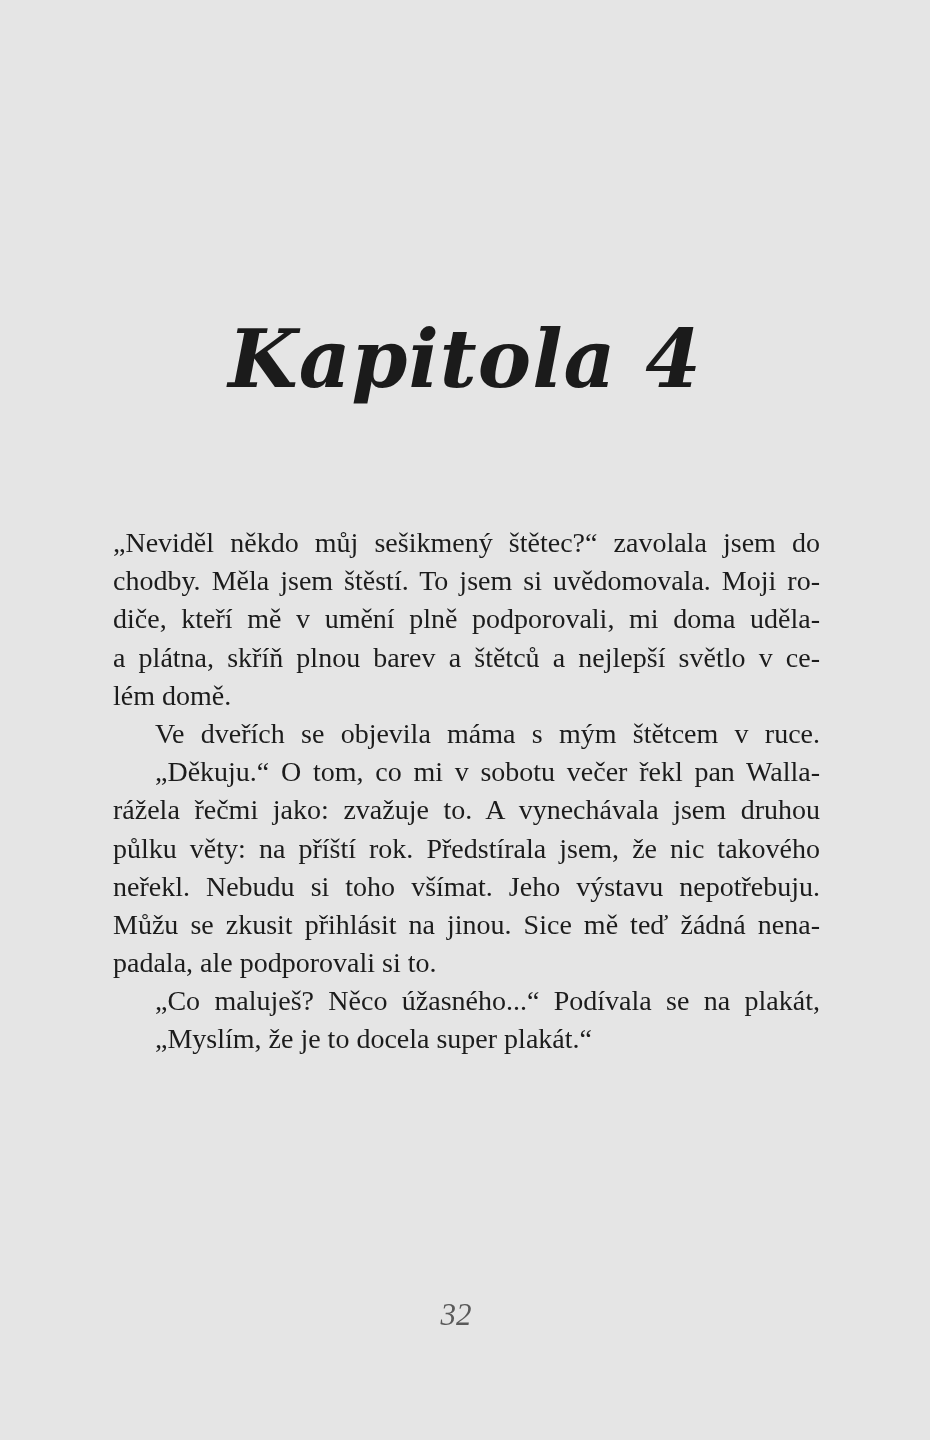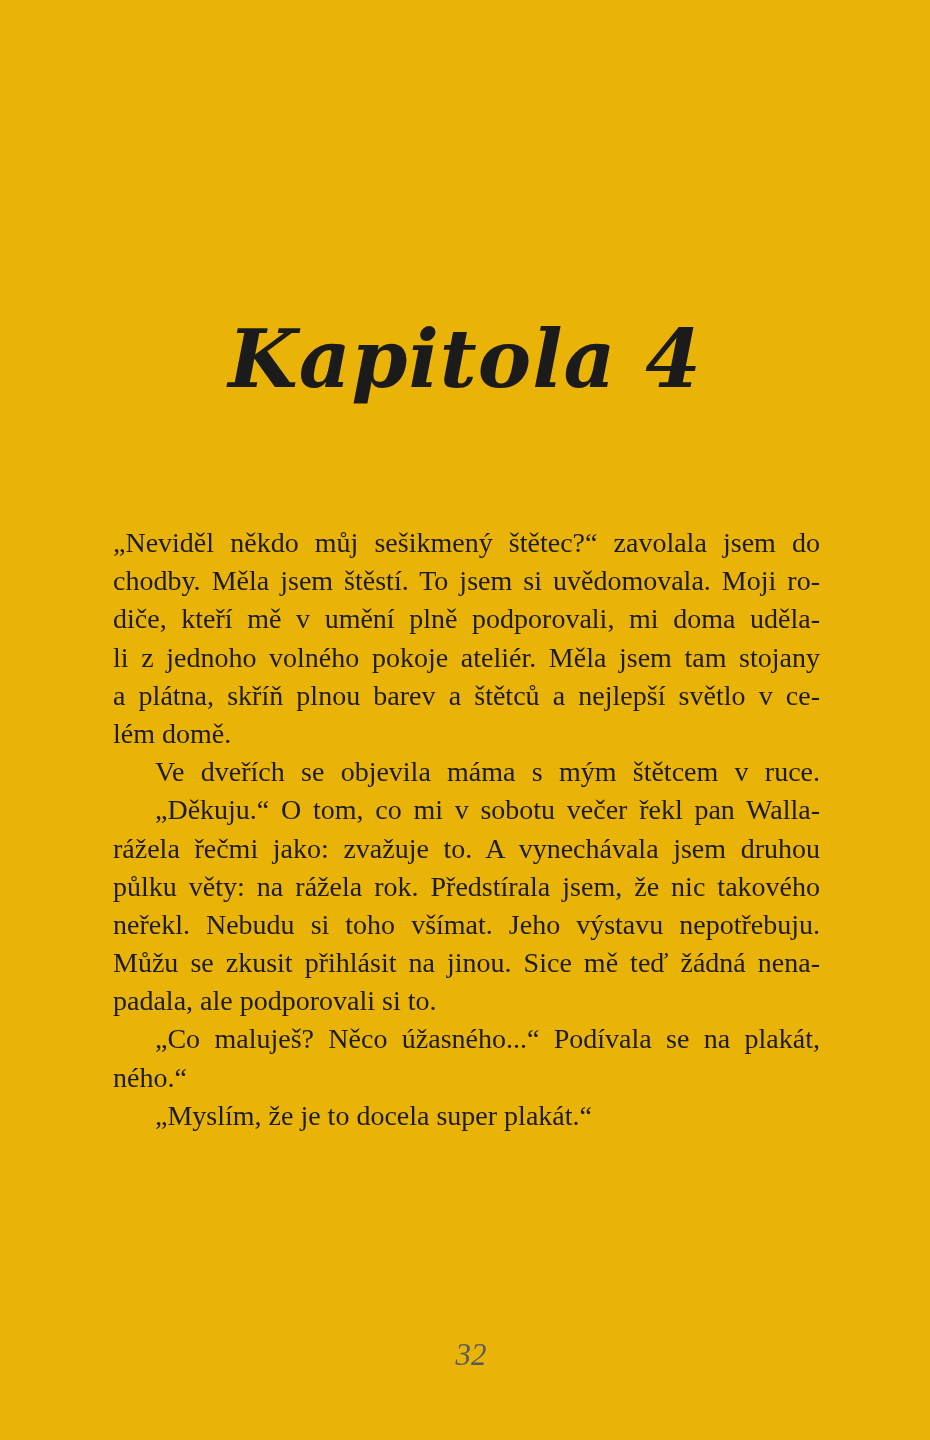--- a/index.html
+++ b/index.html
@@ -4,21 +4,21 @@
 <style>
   html, body {
     margin: 0;
     padding: 0;
     background: #ffffff;
   }
   .page {
     position: relative;
     width: 930px;
     height: 1440px;
-    background: #eab308;
+    background: #e5e5e5;
     font-family: "Liberation Serif", serif;
     color: #1c1c1c;
     overflow: hidden;
   }
   .chapter-title {
     position: absolute;
     top: 312px;
     left: 0;
     width: 930px;
     text-align: center;
@@ -50,50 +50,47 @@
     text-align-last: left;
   }
   .line.indent {
     text-indent: 42px;
   }
   .italic {
   }
   .page-number {
     position: absolute;
     top: 1297px;
-    left: 16px;
+    left: 1px;
     width: 910px;
     text-align: center;
     font-style: italic;
     font-size: 31px;
     color: #5a5a5a;
-    margin-top: 40px;
   }
 </style>
 </head>
 <body>
 
 <div class="page">
 
   <div class="chapter-title">Kapitola 4</div>
 
   <div class="body-text">
     <div class="line">„Neviděl někdo můj sešikmený štětec?“ zavolala jsem do</div>
     <div class="line">chodby. Měla jsem štěstí. To jsem si uvědomovala. Moji ro-</div>
     <div class="line">diče, kteří mě v umění plně podporovali, mi doma uděla-</div>
-    <div class="line">li z jednoho volného pokoje ateliér. Měla jsem tam stojany</div>
     <div class="line">a plátna, skříň plnou barev a štětců a nejlepší světlo v ce-</div>
     <div class="line plain">lém domě.</div>
     <div class="line indent">Ve dveřích se objevila máma s mým štětcem v ruce.</div>
     <div class="line indent">„Děkuju.“ O tom, co mi v sobotu večer řekl pan Walla-</div>
     <div class="line"><span>rážela řečmi jako: </span><span class="italic">zvažuje to</span><span>. A vynechávala jsem druhou</span></div>
-    <div class="line"><span>půlku věty: </span><span class="italic">na rážela rok</span><span>. Předstírala jsem, že nic takového</span></div>
+    <div class="line"><span>půlku věty: </span><span class="italic">na příští rok</span><span>. Předstírala jsem, že nic takového</span></div>
     <div class="line">neřekl. Nebudu si toho všímat. Jeho výstavu nepotřebuju.</div>
     <div class="line">Můžu se zkusit přihlásit na jinou. Sice mě teď žádná nena-</div>
     <div class="line plain">padala, ale podporovali si to.</div>
     <div class="line indent">„Co maluješ? Něco úžasného...“ Podívala se na plakát,</div>
-    <div class="line plain">ného.“</div>
     <div class="line plain indent">„Myslím, že je to docela super plakát.“</div>
   </div>
 
   <div class="page-number">32</div>
 
 </div>
 
 </body></html>

